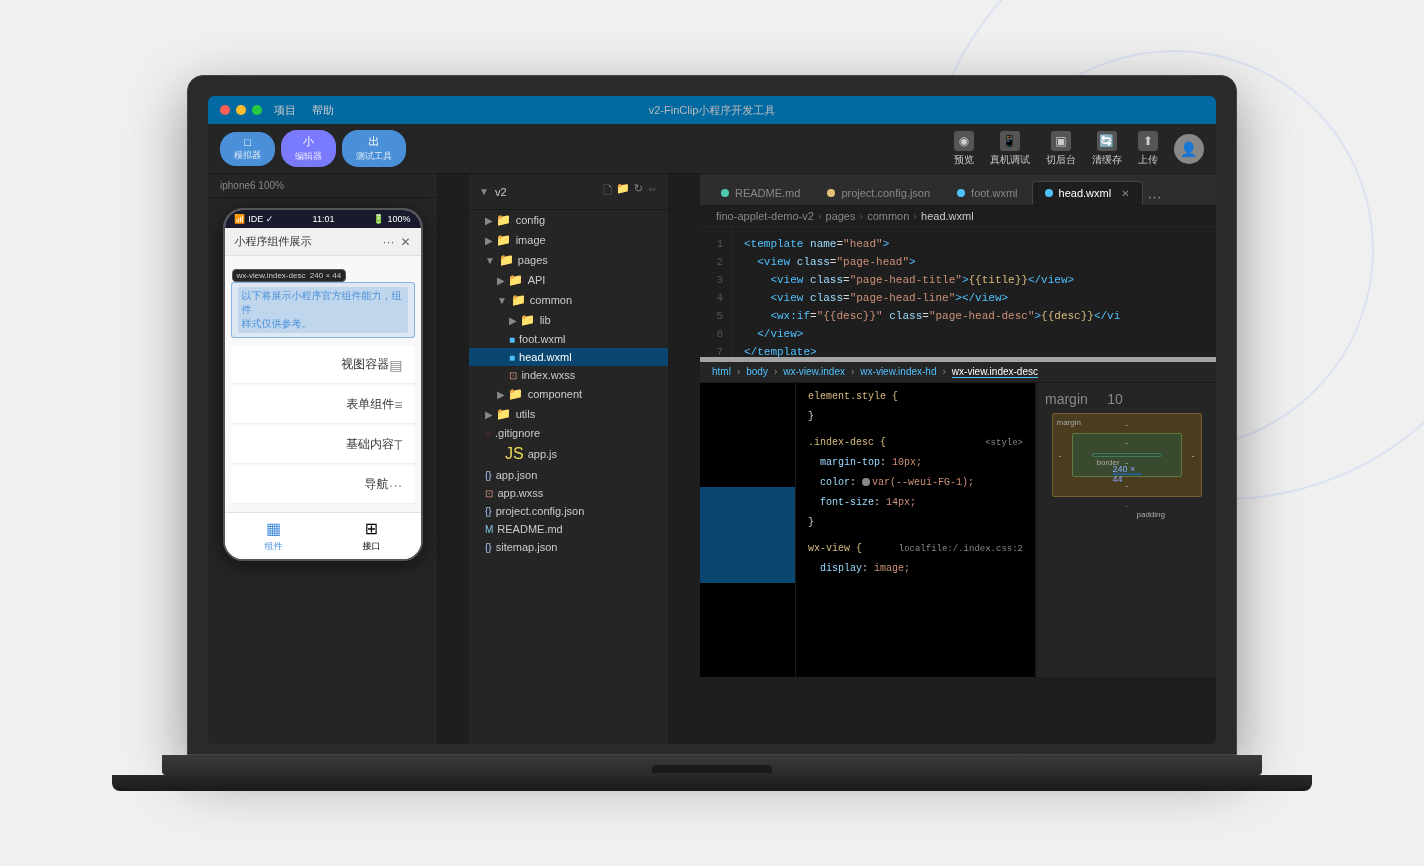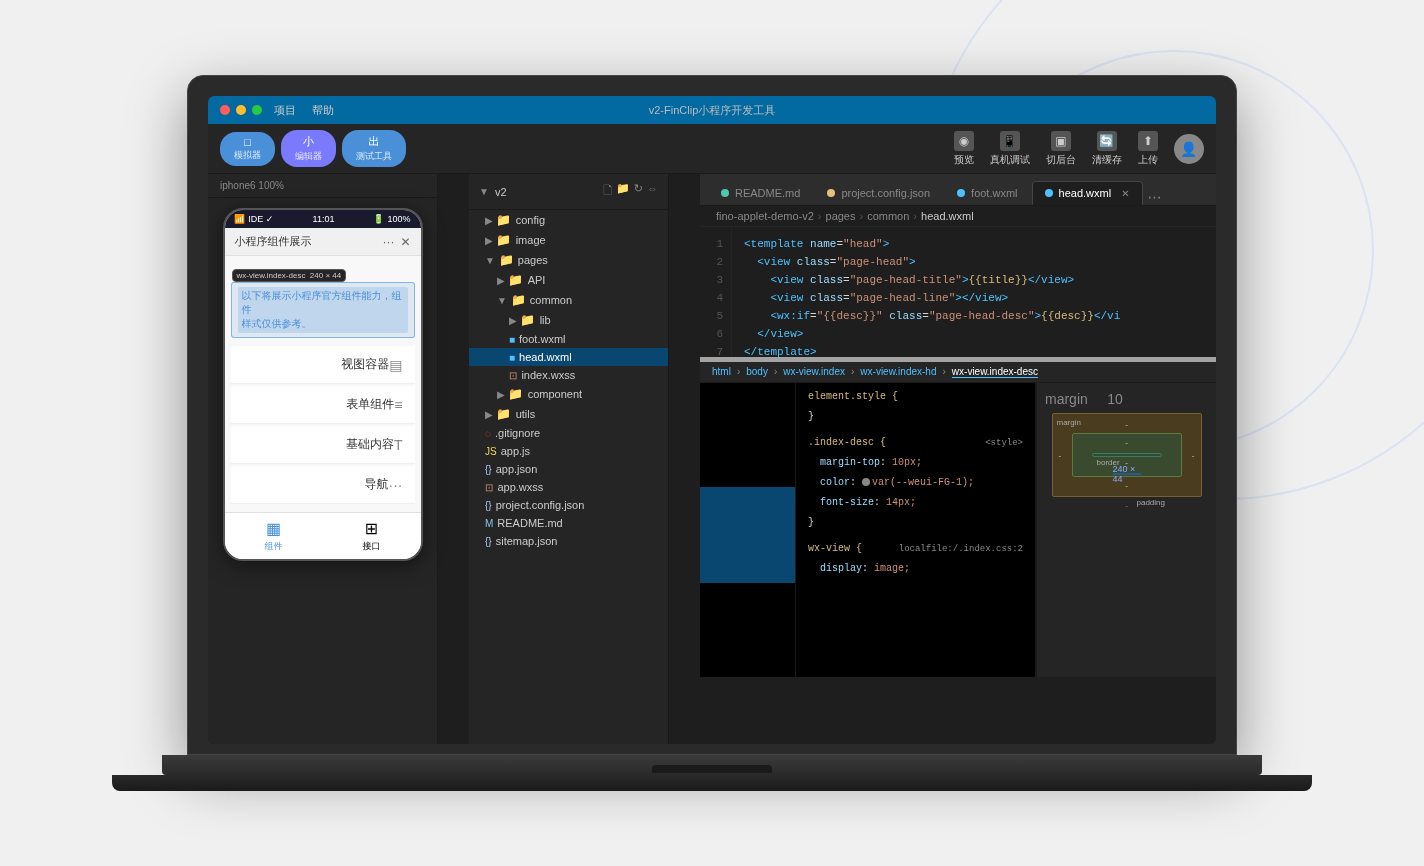--- a/index.html
+++ b/index.html
@@ -308,21 +308,21 @@
       gap: 4px;
     }
     .tree-item.active { background: #094771; color: #fff; }
     .tree-indent-1 { padding-left: 16px; }
     .tree-indent-2 { padding-left: 28px; }
     .tree-indent-3 { padding-left: 40px; }
 
     .folder-icon { color: #e8b90f; font-size: 12px; }
     .file-icon-wxml { color: #4fc1ff; font-size: 10px; font-weight: bold; }
     .file-icon-wxss { color: #ce9178; font-size: 10px; }
-    .file-icon-js { color: #f0db4f; font-size: 10px; }
+    .file-icon-js { color: #f0db4f; font-size: 16px; margin-left: 20px; }
     .file-icon-json { color: #a8c7fa; font-size: 10px; }
     .file-icon-md { color: #7ec8e3; font-size: 10px; }
     .file-icon-git { color: #f1502f; font-size: 10px; }
     .chevron { color: #888; font-size: 10px; }
 
     
     .right-panel {
       flex: 1;
       display: flex;
       flex-direction: column;
@@ -574,21 +574,21 @@
       font-size: 9px;
       color: #8af;
     }
     .box-label {
       position: absolute;
       font-size: 8px;
       color: #aaa;
     }
     .box-label-margin { top: 4px; left: 4px; }
     .box-label-border { top: 24px; left: 24px; }
-    .box-label-padding { top: 44px; left: 44px; }
+    .box-label-padding { top: 56px; left: 44px; }
     .box-value-top { position: absolute; top: 6px; left: 50%; transform: translateX(-50%); font-size: 8px; color: #ccc; }
     .box-value-right { position: absolute; top: 50%; right: 6px; transform: translateY(-50%); font-size: 8px; color: #ccc; }
     .box-value-bottom { position: absolute; bottom: 6px; left: 50%; transform: translateX(-50%); font-size: 8px; color: #ccc; }
     .box-value-left { position: absolute; top: 50%; left: 6px; transform: translateY(-50%); font-size: 8px; color: #ccc; }
     .box-margin-label { font-size: 8px; color: #888; margin-top: 4px; }
 
     
     .laptop-bottom {
       width: 1100px;
       height: 20px;

